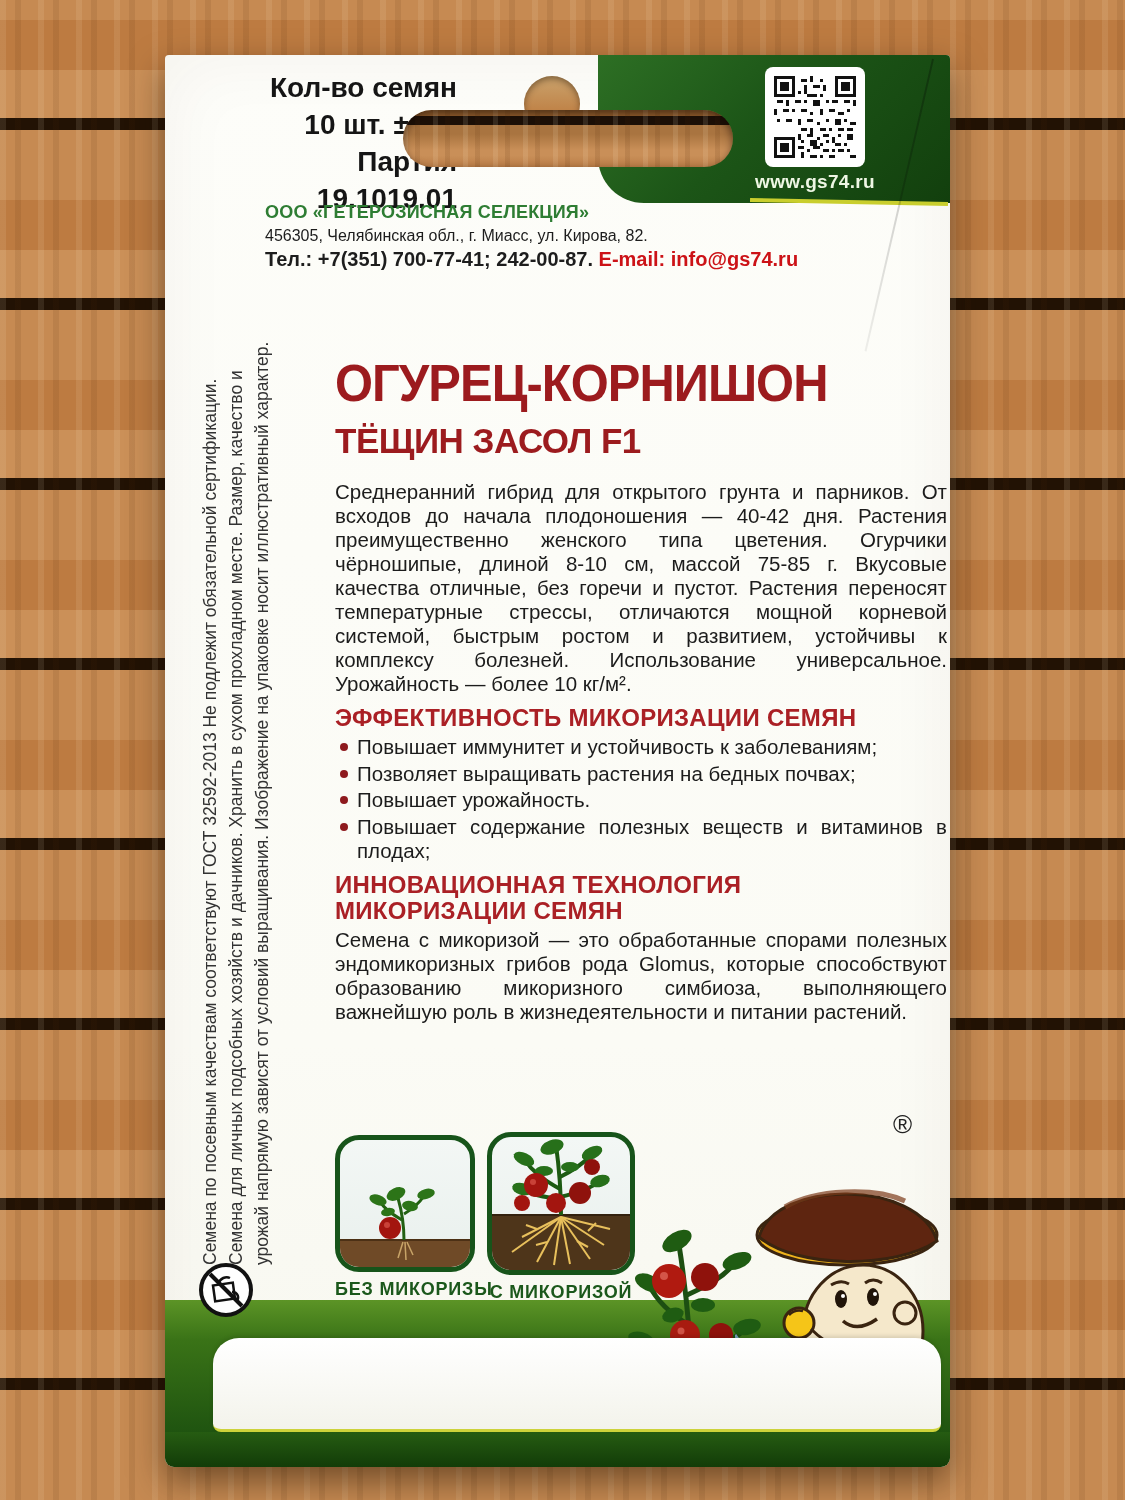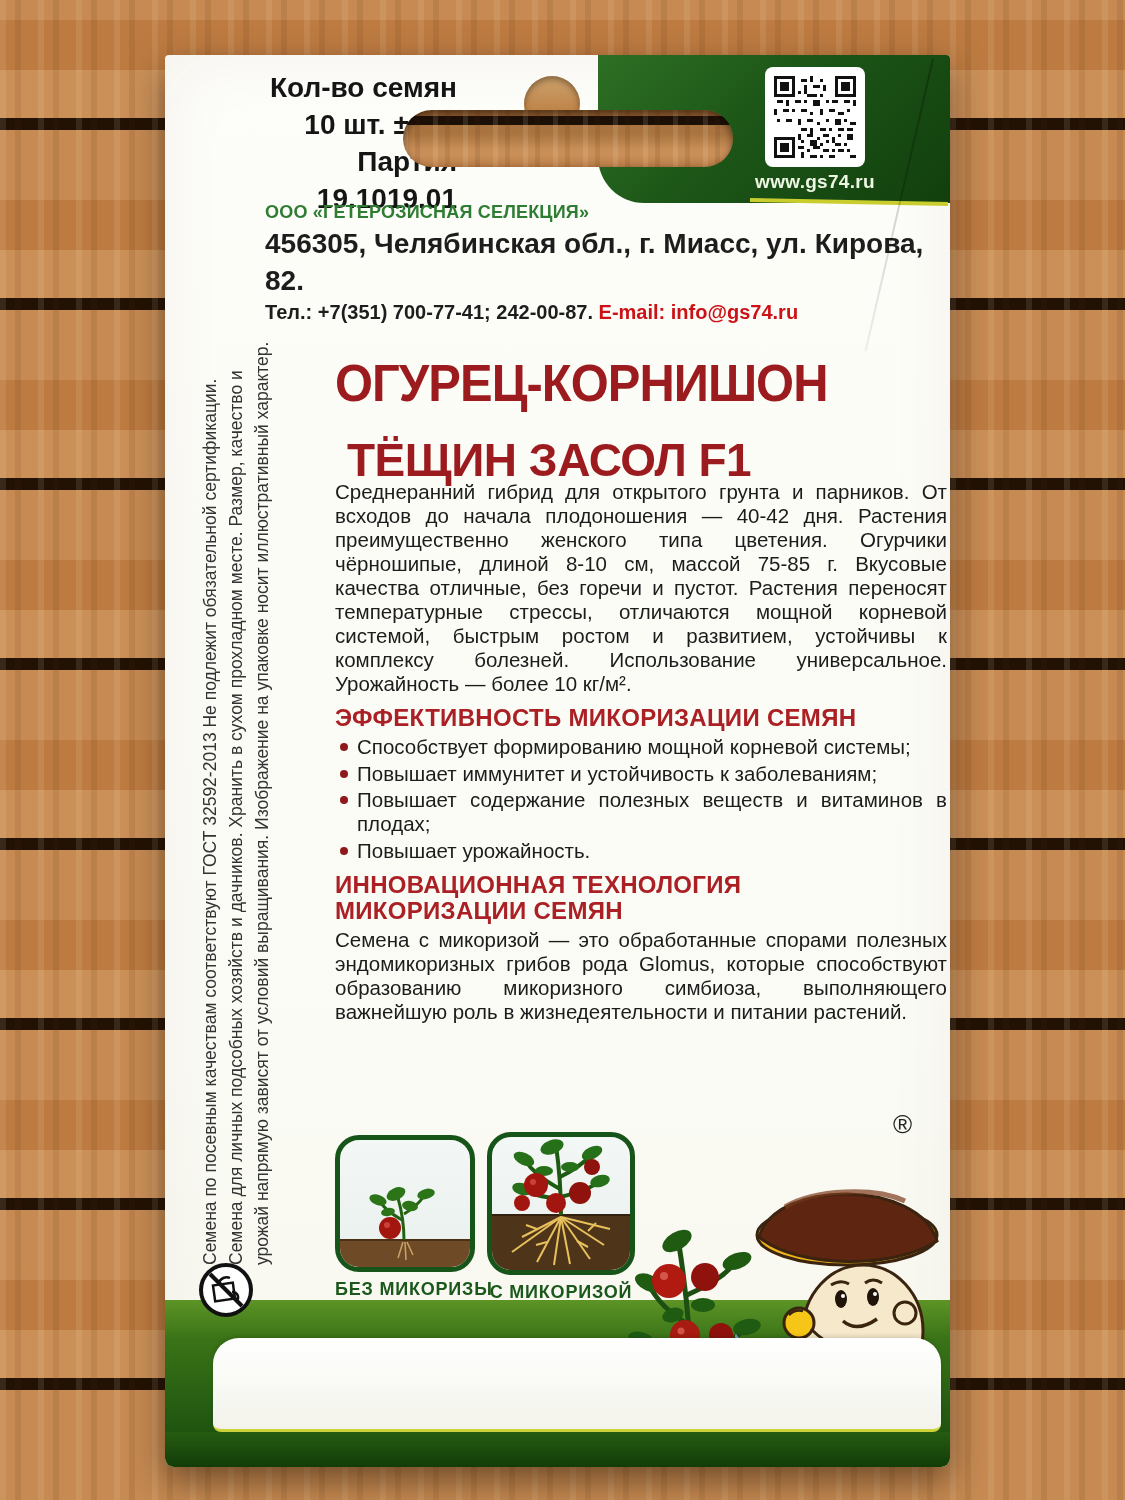--- a/index.html
+++ b/index.html
@@ -39,26 +39,26 @@
     position:absolute;left:238px;top:55px;width:330px;height:57px;border-radius:29px;z-index:4;
     background:
       repeating-linear-gradient(90deg, rgba(255,240,210,.12) 0 5px, rgba(0,0,0,0) 5px 12px, rgba(80,40,8,.12) 12px 17px, rgba(0,0,0,0) 17px 30px),
       linear-gradient(180deg,#96612f 0 6px,#1d1007 6px 15px,#a97440 15px 24px,#c98f58 40px 80%,#b97c46 100%);
     box-shadow:inset 0 4px 8px rgba(20,8,0,.55);
   }
   .crease-line{position:absolute;right:16px;top:4px;width:2px;height:300px;z-index:5;
     background:linear-gradient(rgba(0,0,0,.28),rgba(0,0,0,.06));transform:rotate(13deg);transform-origin:top center;}
   .company{position:absolute;left:100px;top:146px;line-height:1.33;z-index:2;}
   .company-name{font-size:18px;font-weight:bold;color:#2e7d33;letter-spacing:.2px;}
-  .company-address{font-size:28px;font-weight:bold;color:#1d1d1d;}
+  .company-address{font-size:16px;font-weight:normal;color:#1d1d1d;}
   .company-phone{font-size:20px;font-weight:bold;color:#1d1d1d;}
   .company-email{color:#cc1217;}
   
   .product-title{position:absolute;left:170px;top:298px;margin:0;font-size:52px;font-weight:bold;color:#9c1b1e;letter-spacing:-1px;transform:scaleX(.94);transform-origin:left top;white-space:nowrap;}
-  .product-subtitle{position:absolute;left:170px;top:366px;margin:12px;font-size:46px;font-weight:bold;color:#9c1b1e;letter-spacing:-.5px;}
+  .product-subtitle{position:absolute;left:170px;top:366px;margin:0;font-size:35px;font-weight:bold;color:#9c1b1e;letter-spacing:-.5px;}
   .content{position:absolute;left:170px;top:425px;width:612px;color:#1c1c1c;font-size:20.5px;line-height:24px;}
   .content p{margin:0;text-align:justify;}
   .red-heading{margin:9px 8px 4px 0;font-size:24px;font-weight:bold;color:#aa2025;letter-spacing:.3px;line-height:26px;}
   .bullets{list-style:none;margin:2px 0 0 0;padding:0;}
   .bullets li{position:relative;margin:2.5px 0;padding-left:22px;text-align:justify;}
   .bullets li::before{content:"";position:absolute;left:5px;top:8px;width:8px;height:8px;border-radius:50%;background:#8e1a1e;}
   .registered{position:absolute;left:728px;top:1054px;font-size:26px;color:#222;z-index:3;}
   
   .grass-band{position:absolute;left:0;top:1245px;width:785px;height:132px;z-index:1;
     background:linear-gradient(180deg,#5c9426 0%,#3a7317 30%,#1f5410 100%);}
@@ -200,24 +200,24 @@
       <div class="company-phone"><span>Тел.: +7(351) 700-77-41; 242-00-87. </span><span class="company-email">E-mail: info@gs74.ru</span></div>
     </div>
 
     <h1 class="product-title">ОГУРЕЦ-КОРНИШОН</h1>
     <h2 class="product-subtitle">ТЁЩИН ЗАСОЛ F1</h2>
 
     <div class="content">
       <p>Среднеранний гибрид для открытого грунта и парников. От всходов до начала плодоношения — 40-42 дня. Растения преимущественно женского типа цветения. Огурчики чёрношипые, длиной 8-10 см, массой 75-85 г. Вкусовые качества отличные, без горечи и пустот. Растения переносят температурные стрессы, отличаются мощной корневой системой, быстрым ростом и развитием, устойчивы к комплексу болезней. Использование универсальное. Урожайность — более 10 кг/м².</p>
       <div class="red-heading">ЭФФЕКТИВНОСТЬ МИКОРИЗАЦИИ СЕМЯН</div>
       <ul class="bullets">
-        <li>Способствует формированию мощной корневой системы;</li>
         <li>Повышает иммунитет и устойчивость к заболеваниям;</li>
+        <li>Позволяет выращивать растения на бедных почвах;</li>
+        <li>Повышает урожайность.</li>
         <li>Повышает содержание полезных веществ и витаминов в плодах;</li>
-        <li>Повышает урожайность.</li>
       </ul>
       <div class="red-heading">ИННОВАЦИОННАЯ ТЕХНОЛОГИЯ МИКОРИЗАЦИИ СЕМЯН</div>
       <p>Семена с микоризой — это обработанные спорами полезных эндомикоризных грибов рода Glomus, которые способствуют образованию микоризного симбиоза, выполняющего важнейшую роль в жизнедеятельности и питании растений.</p>
     </div>
 
     <div class="registered">®</div>
 
     <div class="grass-band"></div>
 
     <figure class="mini-figure fig1">

